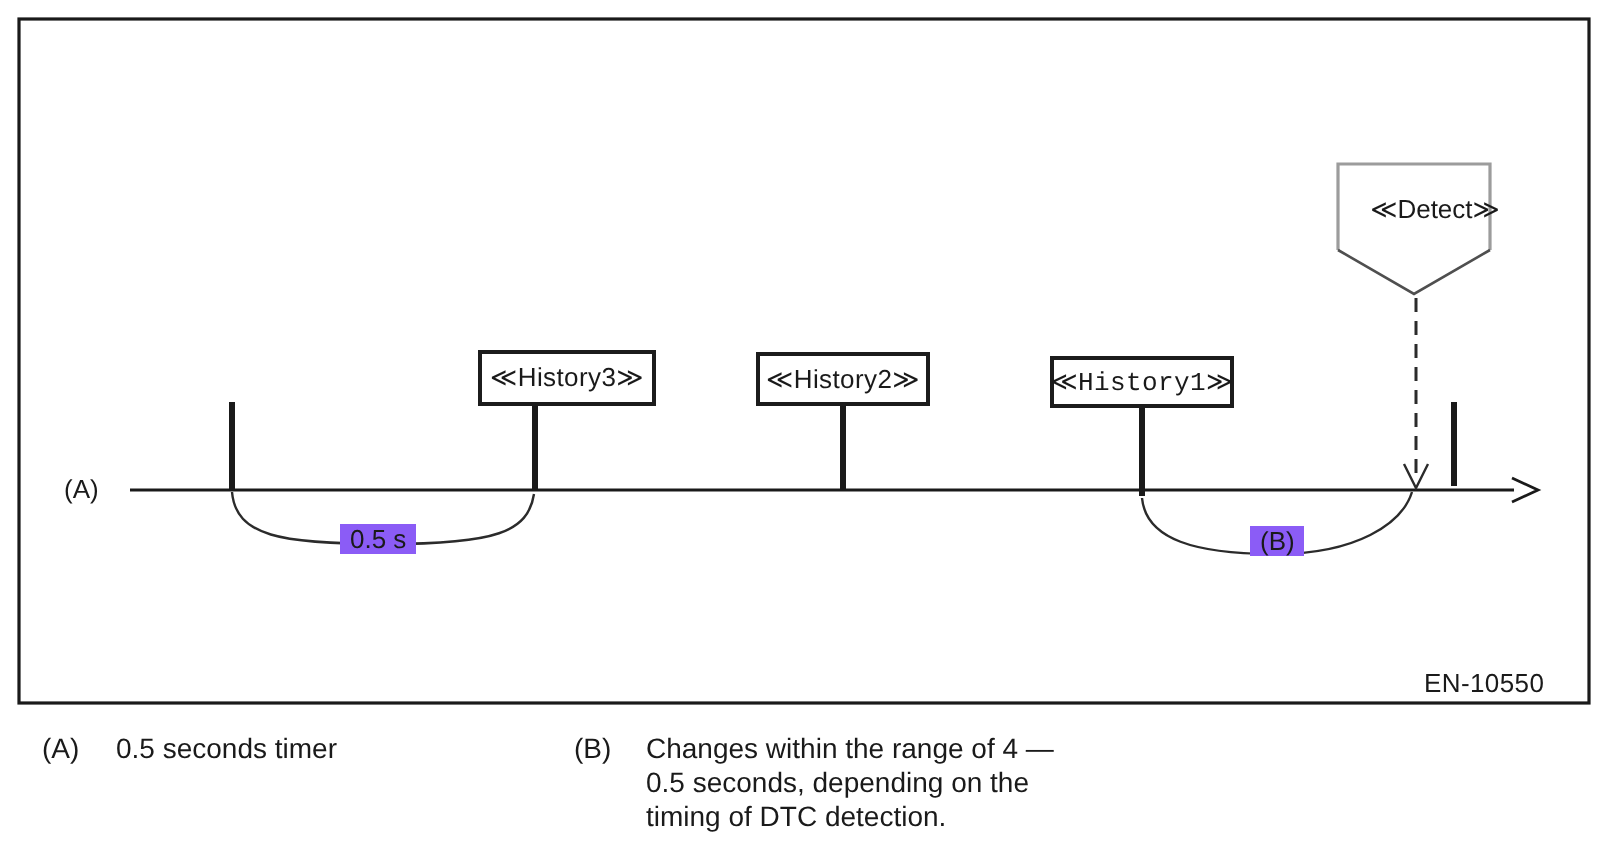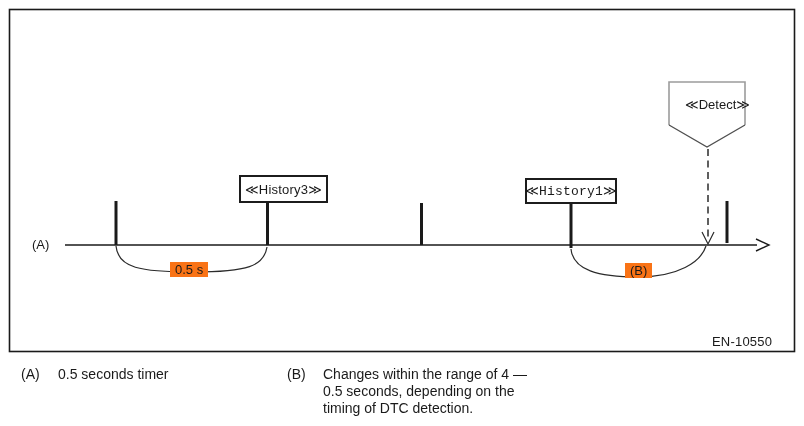--- a/index.html
+++ b/index.html
@@ -34,21 +34,21 @@
     background: #ffffff;
     display: flex;
     align-items: center;
     justify-content: center;
     font-size: 13px;
     letter-spacing: 0.2px;
     white-space: nowrap;
   }
   .interrupt-label {
     position: absolute;
-    background: #f97316;
+    background: #8b5cf6;
     padding: 0 5px;
     font-size: 13px;
     white-space: nowrap;
   }
   .detect-label {
     position: absolute;
     left: 669px;
     top: 97px;
     width: 77px;
     text-align: center;
@@ -105,20 +105,23 @@
 
     <path d="M 708 149 V 237" fill="none" stroke="#2b2b2b" stroke-width="1.5" stroke-dasharray="7 4.5"></path>
     <path d="M 702 232 L 708 244 L 714 232" fill="none" stroke="#2b2b2b" stroke-width="1.2"></path>
   </svg>
 
   <div class="abs diagram-label" style="left:32px; top:238px;">(A)</div>
 
   <div class="history-box" style="left:223px; top:175px; width:89px; height:28px;margin-left:16px;">
     <span>≪History3≫</span>
   </div>
+  <div class="history-box" style="left:378px; top:176px; width:87px; height:27px;">
+    <span>≪History2≫</span>
+  </div>
   <div class="history-box" style="left:525px; top:178px; width:92px; height:26px;font-family:Liberation Mono, monospace;">
     <span>≪History1≫</span>
   </div>
 
   <div class="detect-label">≪Detect≫</div>
 
   <div class="interrupt-label" style="left:170px; top:262px;">0.5 s</div>
   <div class="interrupt-label" style="left:625px; top:263px;">(B)</div>
 
   <div class="figure-id">EN-10550</div>

